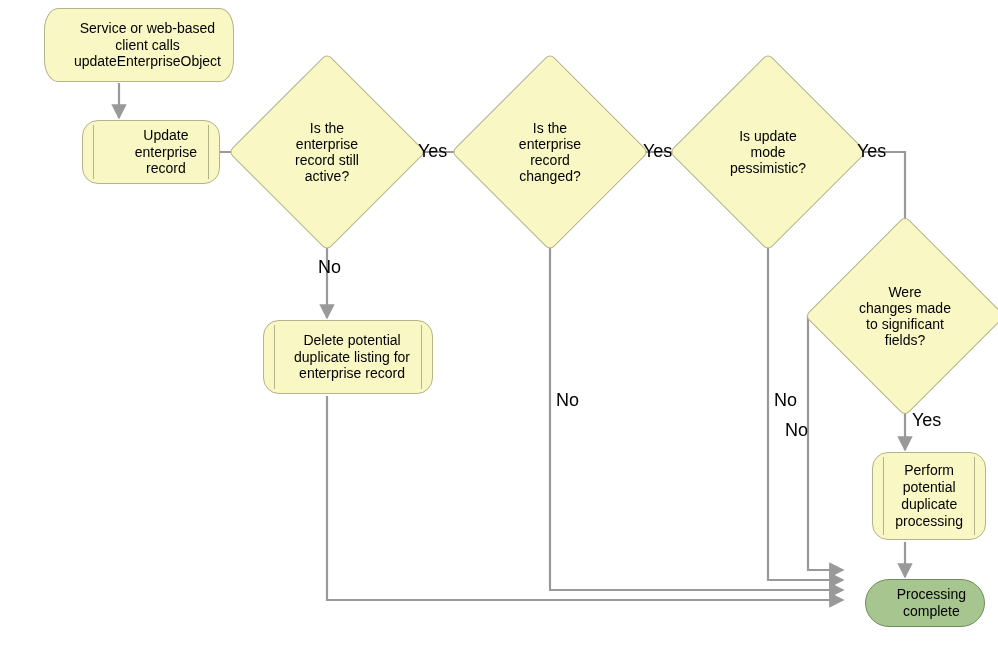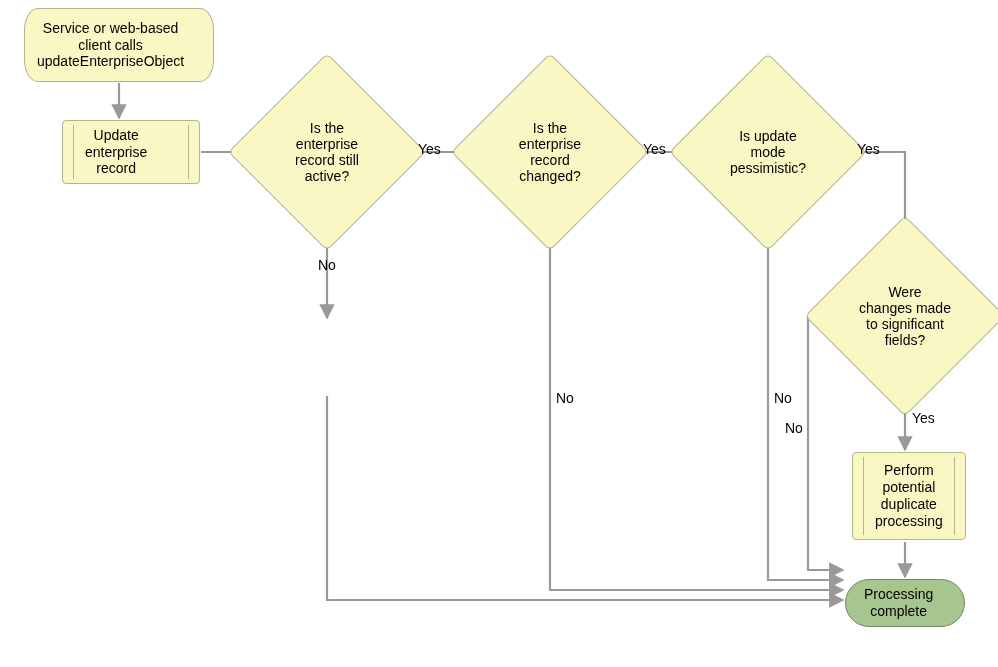--- a/index.html
+++ b/index.html
@@ -16,37 +16,38 @@
   }
   .canvas {
     position: relative;
     width: 998px;
     height: 667px;
   }
   .node {
     position: absolute;
     display: flex;
     align-items: center;
-    justify-content: flex-start;
+    justify-content: flex-end;
     text-align: center;
     line-height: 1.2;
     box-sizing: border-box;
+    margin-left: 20px;
   }
   
   .start {
     background: #f9f8c5;
     border: 1px solid #b5b38a;
     border-radius: 14px / 22px;
     padding: 10px 12px;
   }
   
   .process {
     background: #f9f8c5;
     border: 1px solid #b5b38a;
-    border-radius: 4px;
+    border-radius: 16px;
     padding: 8px 22px;
   }
   .process::before,
   .process::after {
     content: "";
     position: absolute;
     top: 4px;
     bottom: 4px;
     width: 1px;
     background: #b5b38a;
@@ -77,21 +78,21 @@
   }
   
   .terminal {
     background: #a6c58f;
     border: 1px solid #6f8c5f;
     border-radius: 999px;
     padding: 10px 18px;
   }
   .edge-label {
     position: absolute;
-    font-size: 14px;
+    font-size: 18px;
     color: #000;
     background: transparent;
     white-space: nowrap;
   }
   svg.arrows {
     position: absolute;
     inset: 0;
     width: 998px;
     height: 667px;
     pointer-events: none;
@@ -150,20 +151,23 @@
     <span>Update<br>enterprise<br>record</span>
   </div>
 
   <div class="decision-wrap" style="left:257px; top:82px; width:140px; height:140px;">
     <div class="decision"></div>
     <div class="decision-label">
       <span>Is the<br>enterprise<br>record still<br>active?</span>
     </div>
   </div>
 
+  <div class="node process" style="left:243px; top:320px; width:170px; height:74px;">
+    <span>Delete potential<br>duplicate listing for<br>enterprise record</span>
+  </div>
 
   <div class="decision-wrap" style="left:480px; top:82px; width:140px; height:140px;">
     <div class="decision"></div>
     <div class="decision-label">
       <span>Is the<br>enterprise<br>record<br>changed?</span>
     </div>
   </div>
 
   <div class="decision-wrap" style="left:834px; top:245px; width:142px; height:142px;">
     <div class="decision"></div>

